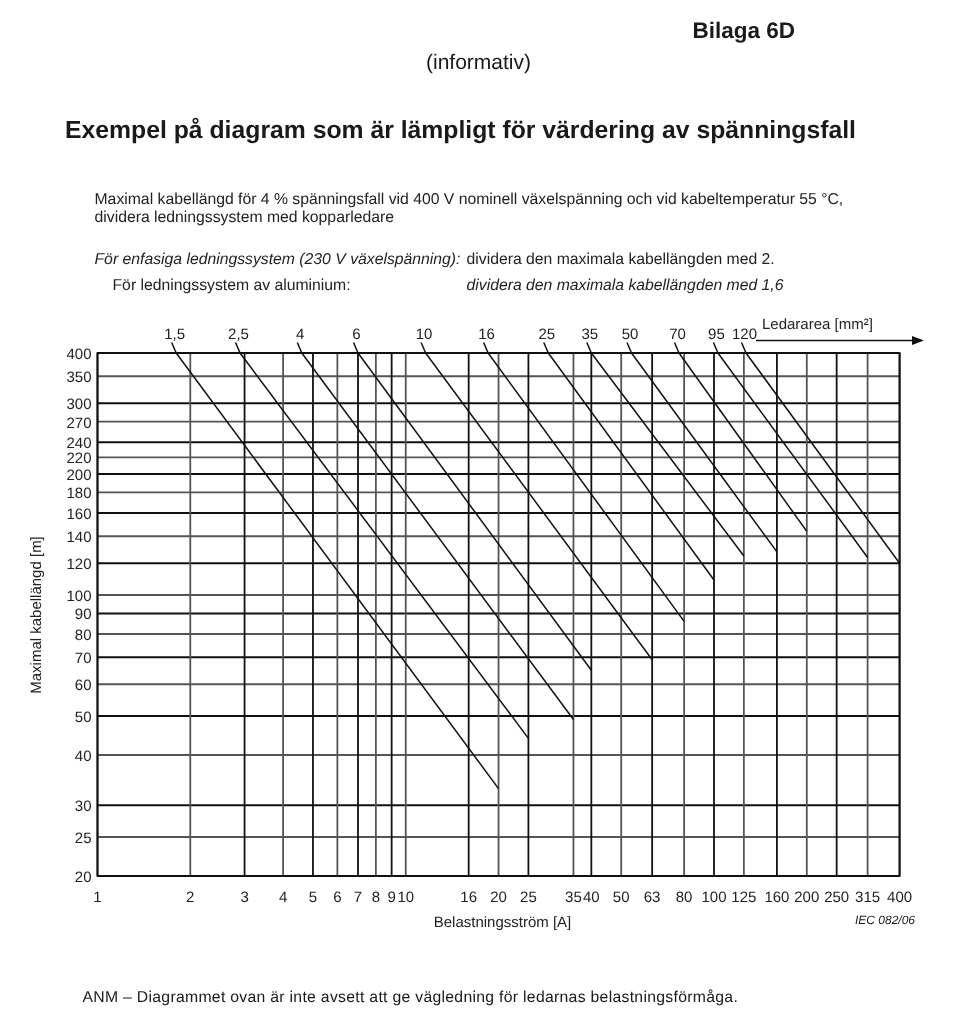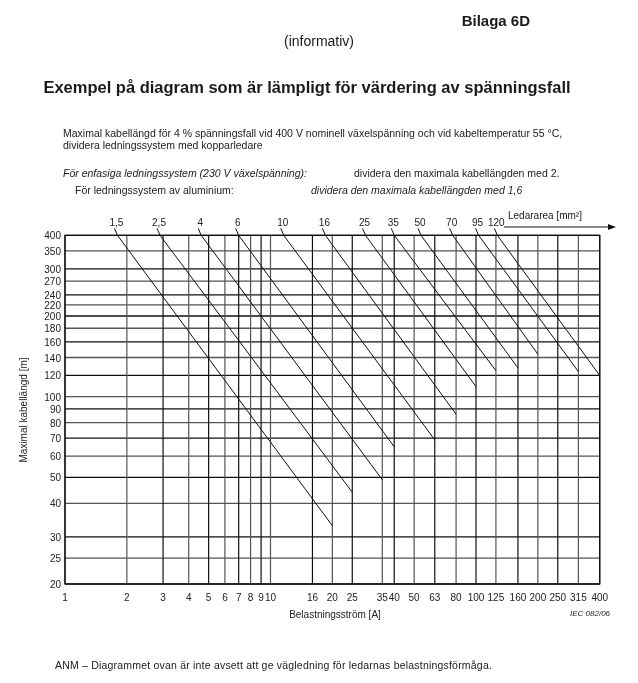--- a/index.html
+++ b/index.html
@@ -8,21 +8,21 @@
     .abs { position: absolute; }
     #annex-title { top: 12px; left: 0; width: 530px; text-align: right;
                    font-size: 15px; font-weight: bold; }
     #annex-sub { top: 33px; left: 0; width: 638px; text-align: center; font-size: 14px; }
     #main-title { top: 78px; left: 0; width: 528px; text-align: center;
                   font-size: 16.5px; font-weight: bold; margin-left: 43px; }
     .desc { font-size: 10.5px; color: #222; }
     #desc1 { top: 127px; left: 63px; }
     #desc2 { top: 139px; left: 63px; }
     #rule1-label { top: 167px; left: 63px; font-style: italic; }
-    #rule1-val { top: 167px; left: 311px; margin-left: 43px; }
+    #rule1-val { top: 167px; left: 311px; }
     #rule2-label { top: 184px; left: 63px; padding-left: 12px; }
     #rule2-val { top: 184px; left: 311px; font-style: italic; }
     #chart { position: absolute; left: 0; top: 200px; }
     #note { top: 659px; left: 55px; font-size: 10.5px; letter-spacing: 0.2px; }
     #iec-ref { top: 609px; left: 570px; font-size: 8px; font-style: italic; }
   </style>
 </head>
 <body>
 
 <div id="annex-title" class="abs">Bilaga 6D</div>

